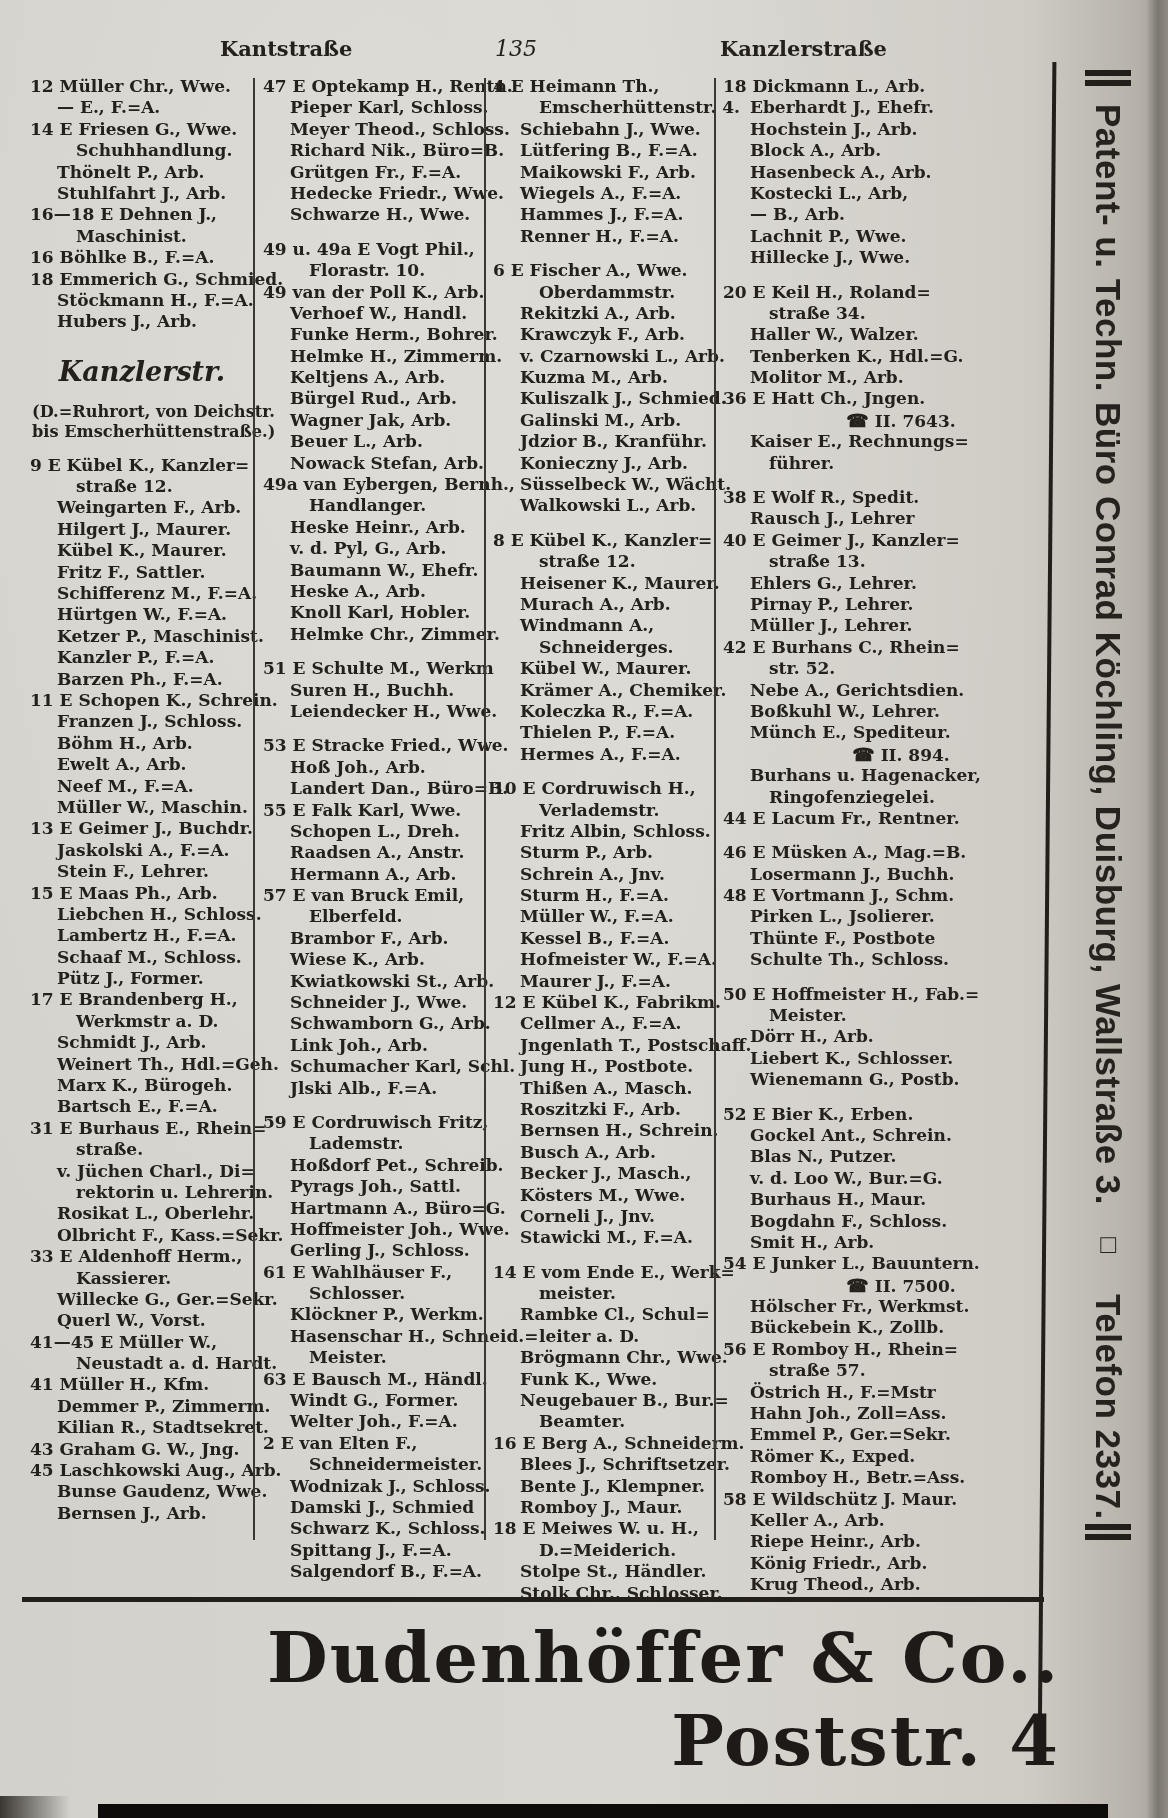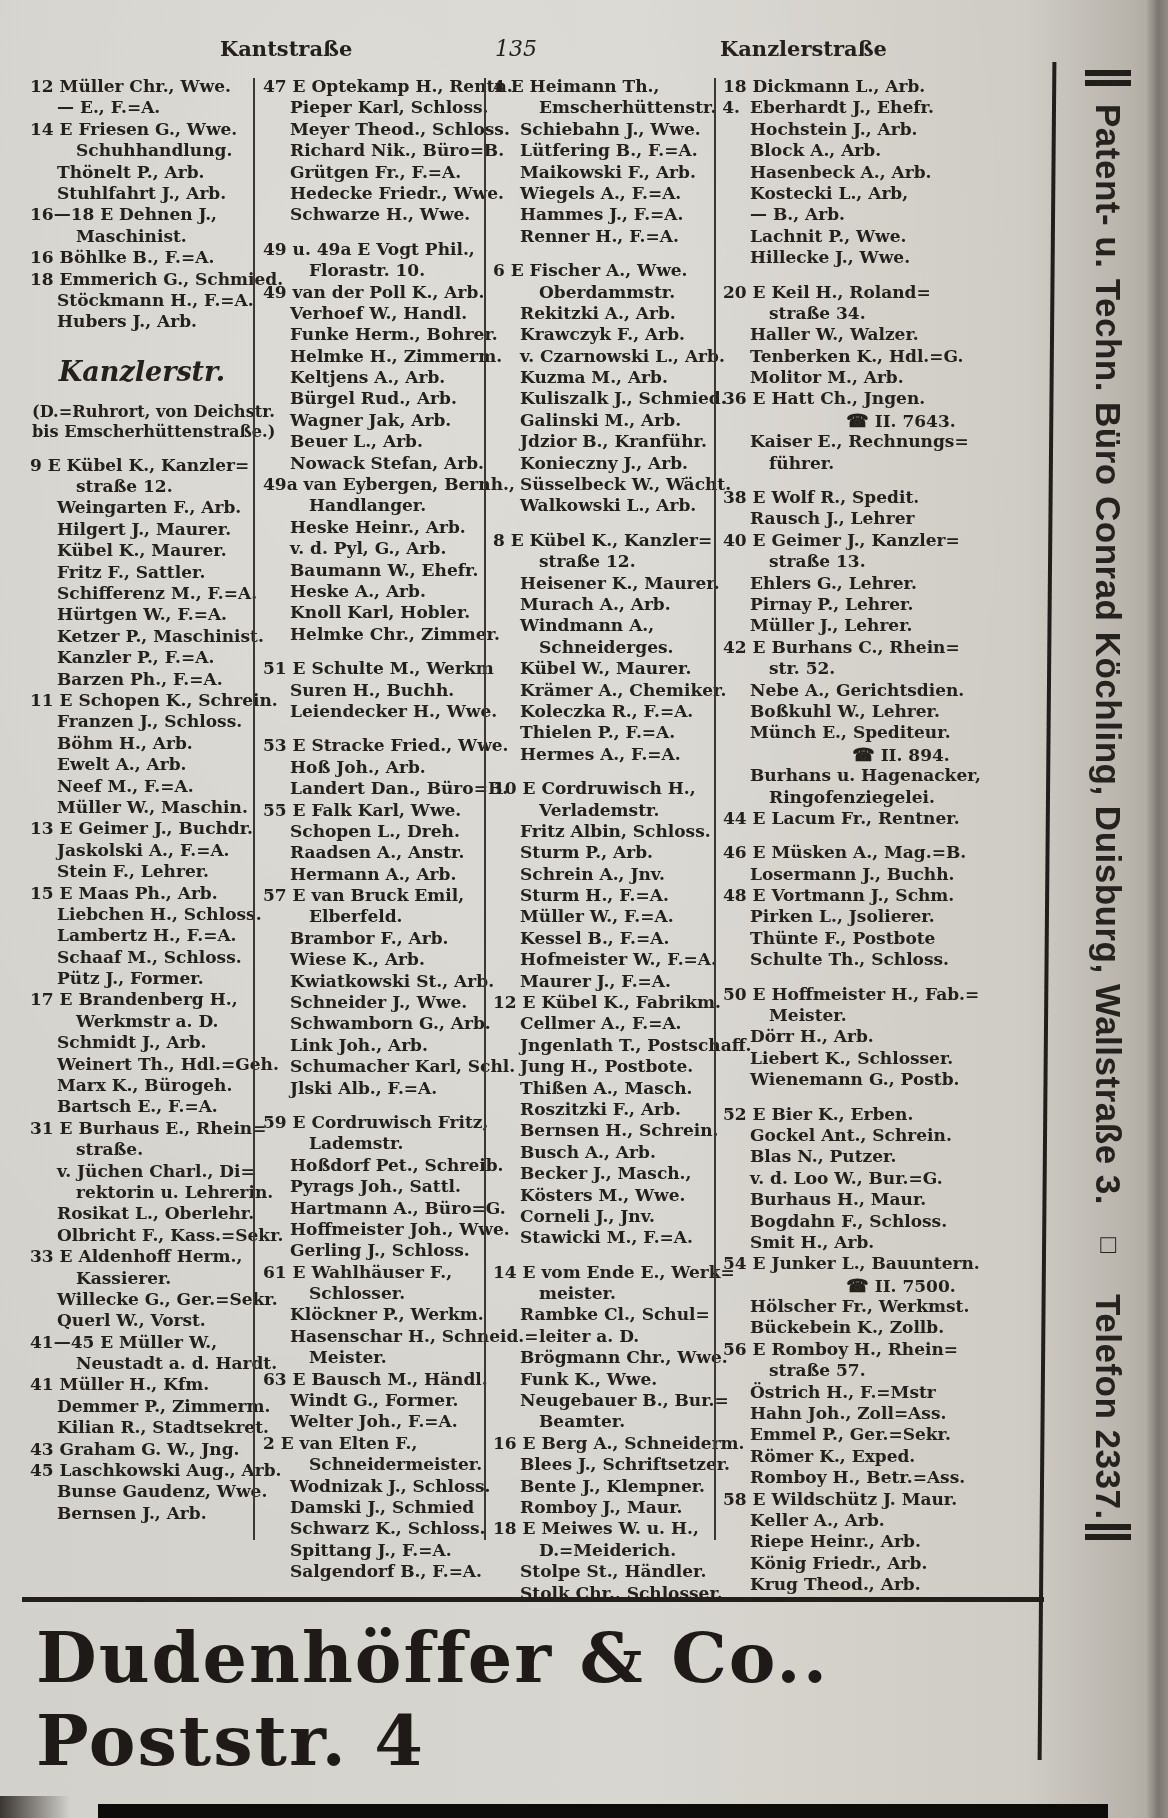--- a/index.html
+++ b/index.html
@@ -38,22 +38,22 @@
   .ad-rule{position:absolute;top:62px;left:1045px;width:4px;height:1698px;background:#221f1b;transform:rotate(.5deg);}
   .ad-strip{position:absolute;top:66px;left:1054px;width:108px;height:1690px;
     display:flex;flex-direction:column;align-items:center;}
   .dbar{width:46px;height:6px;background:#221f1b;margin:4px 0;}
   .ad-text{writing-mode:vertical-rl;font-family:"Liberation Sans","DejaVu Sans",sans-serif;
     font-weight:700;font-size:35px;letter-spacing:.5px;color:#26231f;margin-top:14px;}
   .ad-sep{display:inline-block;margin:14px 0;font-size:26px;}
   .ad-phone{margin-top:10px;}
   
   .f-rule{position:absolute;top:1597px;left:22px;width:1022px;height:5px;background:#221f1b;}
-  .footer-ad{position:absolute;top:1616px;left:0;width:1060px;text-align:left;
-    font-size:70px;font-weight:700;letter-spacing:2px;color:#1d1a17;padding-left:36px;}
+  .footer-ad{position:absolute;top:1616px;left:0;width:1060px;text-align:right;
+    font-size:70px;font-weight:700;letter-spacing:2px;color:#1d1a17;}
   .edge-bottom{position:absolute;top:1804px;left:98px;width:1010px;height:14px;background:#0d0c0a;}
   .edge-bottom2{position:absolute;top:1796px;left:0px;width:70px;height:22px;background:linear-gradient(90deg,#3a3732,rgba(0,0,0,0));}
 </style>
 </head>
 <body>
 
 <div class="page">
 
   <div class="hdr">
     <span class="h-left">Kantstraße</span>

